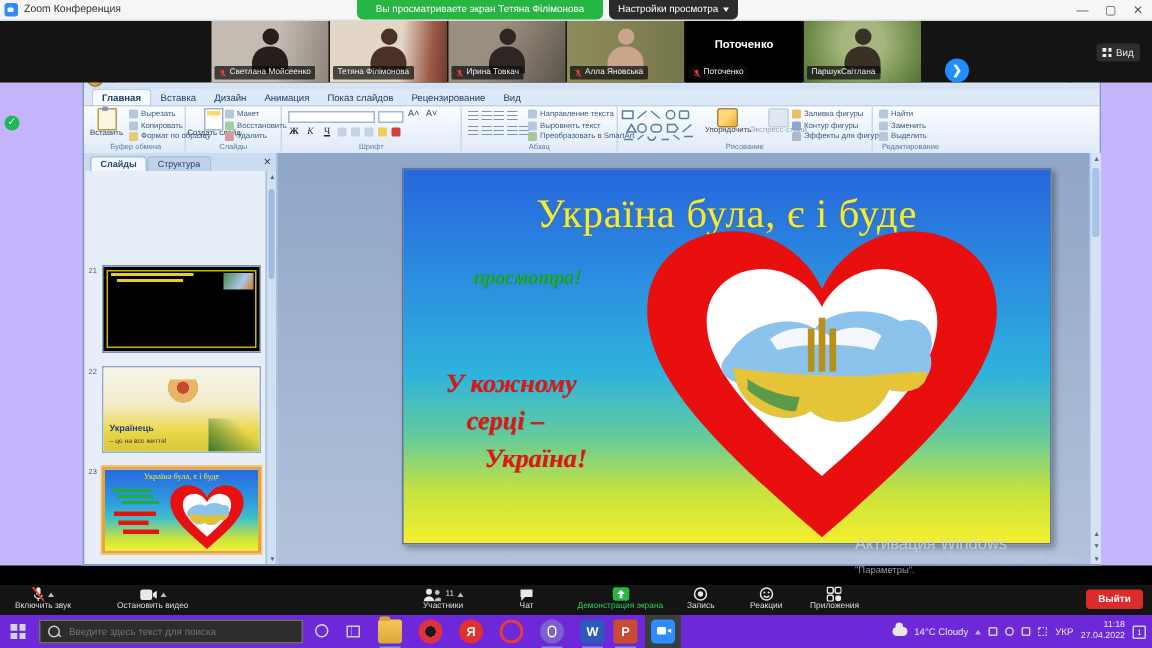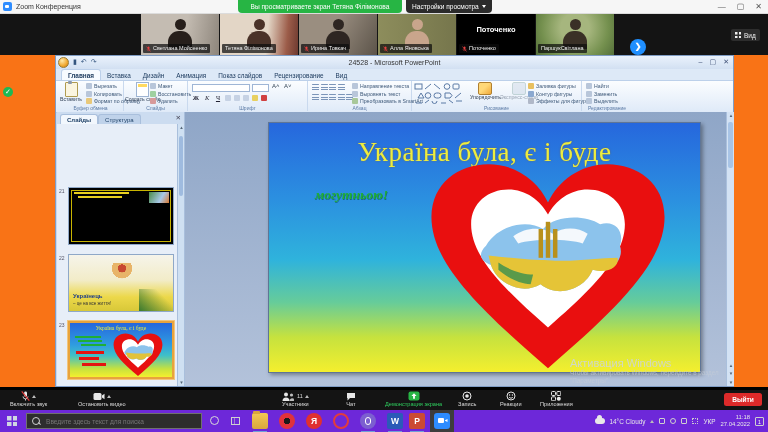--- a/index.html
+++ b/index.html
@@ -36,21 +36,21 @@
   .nextbtn{left:630px;top:26px;width:16px;height:16px;border-radius:50%;background:#1f8fff;color:#fff;
            font-size:8px;line-height:16px;text-align:center;font-weight:bold;}
   .viewbtn{left:731px;top:16px;height:12px;padding:0 4px;background:#2d2d2d;border-radius:2px;color:#eee;
            font-size:6.5px;display:flex;align-items:center;gap:3px;}
   .gridic{width:6px;height:6px;background:
       linear-gradient(#eee,#eee) left top/2.5px 2.5px no-repeat,
       linear-gradient(#eee,#eee) right top/2.5px 2.5px no-repeat,
       linear-gradient(#eee,#eee) left bottom/2.5px 2.5px no-repeat,
       linear-gradient(#eee,#eee) right bottom/2.5px 2.5px no-repeat;}
   
-  .share{left:0;top:52px;width:768px;height:335px;background:#f97316;}
+  .share{left:0;top:42px;width:768px;height:335px;background:#c4b5fd;}
   .checkdot{left:3px;top:35px;width:10px;height:10px;border-radius:50%;background:#1db954;color:#fff;
             font-size:7px;line-height:10px;text-align:center;}
   .pptwin{left:55px;top:3px;width:679px;height:332px;background:#c7d8ef;border:1px solid #7f9cc4;box-sizing:border-box;}
   .ptitle{left:0;top:0;width:677px;height:13px;background:linear-gradient(#eaf2fc,#d2e0f2);}
   .orb{left:2px;top:1px;width:11px;height:11px;border-radius:50%;background:radial-gradient(circle at 35% 30%,#ffe9a8,#f0a830 60%,#c07818);border:1px solid #9a7a30;box-sizing:border-box;}
   .qat{left:17px;top:2px;display:flex;gap:4px;font-size:7px;color:#33557f;}
   .ptxt{left:0;width:677px;top:0;text-align:center;font-size:7px;line-height:13px;color:#333;}
   .pwc{right:4px;top:2px;display:flex;gap:7px;font-size:7px;color:#44557a;}
   .ptabs{left:0;top:13px;width:677px;height:12px;background:#dde9f7;border-bottom:1px solid #bcd0ea;display:flex;align-items:flex-end;padding-left:5px;box-sizing:border-box;}
   .ptab{font-size:6.4px;color:#1f3d60;padding:2px 6px 1px;white-space:nowrap;}
@@ -469,21 +469,26 @@
           <span class="ar" style="top:1px">▲</span>
           <div class="knob"></div>
           <span class="ar" style="bottom:1px">▼</span>
         </div>
       </div>
 
       <div class="abs earea">
         <div class="slide">
           <div class="stitle">Україна була, є і буде</div>
           <div class="sgreen">
-            <div class="ind2">могутньою!</div>
+            <div class="ind2">просмотра!</div>
+          </div>
+          <div class="sred">
+            <div>У кожному</div>
+            <div class="ind1">серці –</div>
+            <div class="ind2">Україна!</div>
           </div>
           <svg class="heart" viewBox="0 0 100 90" preserveAspectRatio="none">
             <path d="M50 88 C22 63 3 44 3 25 C3 11 14 3 26 3 C37 3 46 10 50 19 C54 10 63 3 74 3 C86 3 97 11 97 25 C97 44 78 63 50 88 Z" fill="#e90f0f"></path>
             <path d="M50 71 C31 54 19 41 19 28 C19 19 26 13.5 34 13.5 C41 13.5 47 18 50 24 C53 18 59 13.5 66 13.5 C74 13.5 81 19 81 28 C81 41 69 54 50 71 Z" fill="#ffffff"></path>
             <path d="M25 37 C30 28 42 26 48 30 C53 24 65 24 71 28 C77 26 81 31 79 37 C81 43 75 49 68 47 C65 55 54 59 47 53 C39 58 29 52 27 45 C22 43 22 40 25 37 Z" fill="#8cc3ec"></path>
             <path d="M26 41 C34 42 44 43 50 43 C60 44 70 42 78 42 C79 45 75 49 68 47 C65 55 54 59 47 53 C39 58 29 52 27 45 Z" fill="#e5c437"></path>
             <path d="M36 33 C41 29 48 29 52 32 C56 29 62 29 66 32 L64 36 C58 34 44 34 38 36 Z" fill="#f4f8fc"></path>
             <g fill="#b8901c">
               <rect x="46.2" y="30" width="1.8" height="12"></rect>
                 <rect x="49.1" y="27" width="1.8" height="15"></rect>

